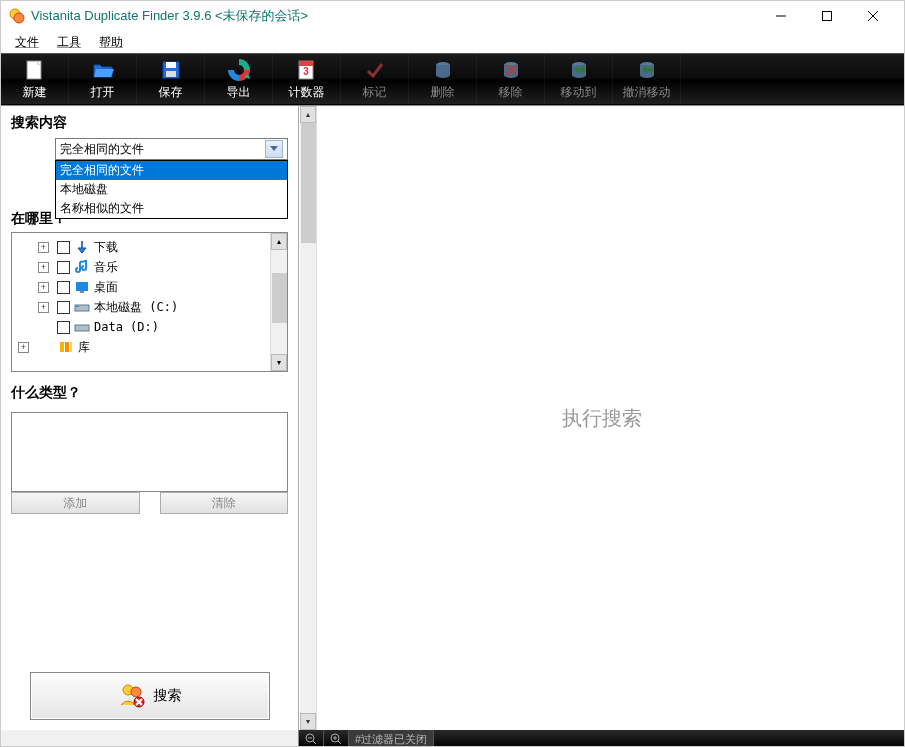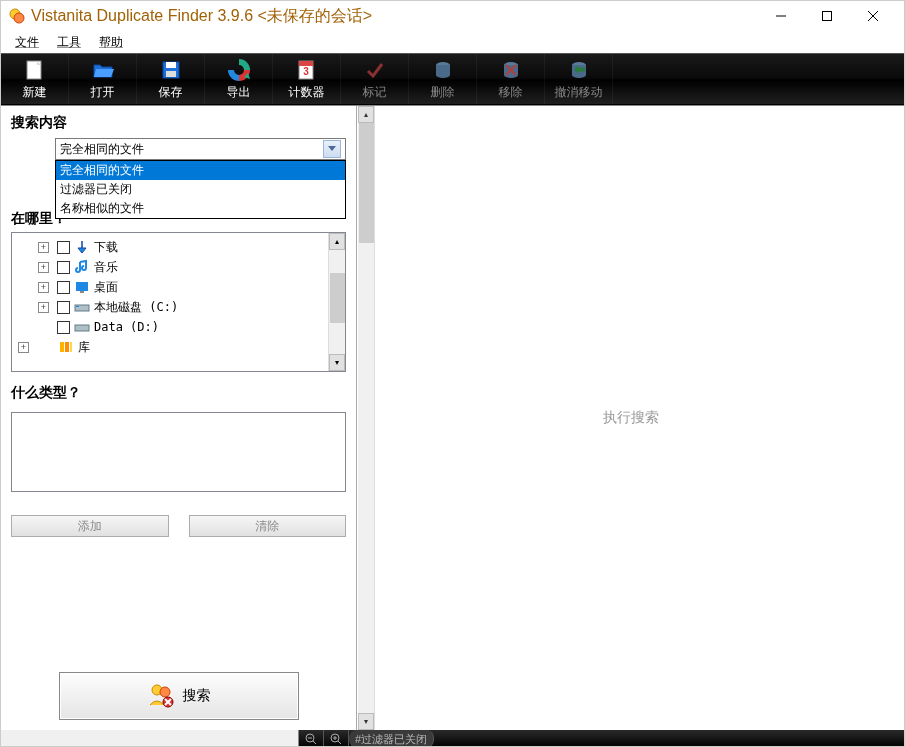--- a/index.html
+++ b/index.html
@@ -1,43 +1,43 @@
 <!DOCTYPE html>
 <html><head>
 <meta charset="utf-8">
 <style>
 * { box-sizing: border-box; margin: 0; padding: 0; }
 body { font-family: "Microsoft YaHei", "SimSun", Arial, sans-serif; font-size: 12px; background: #fff; width: 905px; height: 747px; overflow: hidden; border: 1px solid #ccc; position: relative; }
 
 
 .titlebar { height: 30px; display: flex; align-items: center; padding: 0 8px; background: #fff; }
 .titlebar .app-icon { width: 16px; height: 16px; margin-right: 6px; }
-.titlebar .title { flex: 1; font-size: 16px; color: #a16207; }
+.titlebar .title { flex: 1; font-size: 13px; color: #0f766e; }
 .titlebar .winbtns { display: flex; }
 .titlebar .winbtn { width: 46px; height: 30px; display: flex; align-items: center; justify-content: center; cursor: default; }
 .titlebar .winbtn svg { stroke: #000; stroke-width: 1; fill: none; }
 
 
 .menubar { height: 22px; display: flex; align-items: center; padding: 0 8px; gap: 6px; }
 .menubar span { padding: 2px 6px; cursor: default; text-decoration: underline; text-decoration-color: #999; text-align: right; }
 
 
 .toolbar { height: 52px; background: linear-gradient(#1a1a1a, #0a0a0a 48%, #000 52%, #202020); display: flex; align-items: stretch; border-top: 1px solid #555; border-bottom: 1px solid #000; }
 .tool { width: 68px; display: flex; flex-direction: column; align-items: center; justify-content: center; gap: 2px; color: #fff; font-size: 12px; cursor: default; border-right: 1px solid rgba(255,255,255,0.05); }
 .tool.disabled { color: #888; }
 .tool .ticon { width: 24px; height: 24px; display: flex; align-items: center; justify-content: center; }
 
 
 .main { display: flex; height: calc(747px - 30px - 22px - 52px - 18px); border-top: 1px solid #888; }
-.sidebar { width: 356px; background: #fff; border-right: 1px solid #aaa; padding: 4px 10px 10px 10px; overflow: hidden; display: flex; flex-direction: column; }
+.sidebar { width: 298px; background: #fff; border-right: 1px solid #aaa; padding: 4px 10px 10px 10px; overflow: hidden; display: flex; flex-direction: column; }
 .content { flex: 1; background: #fff; position: relative; border-left: 1px solid #fff; }
 .vscroll-track { position: absolute; left: 0; top: 0; width: 17px; height: 100%; background: #f0f0f0; border-right: 1px solid #ddd; }
 .vscroll-btn { height: 17px; background: #e1e1e1; border: 1px solid #bbb; display:flex; align-items:center; justify-content:center; font-size:8px; color:#333; }
 .vscroll-thumb { position: absolute; top: 17px; left: 1px; width: 15px; height: 120px; background: #cdcdcd; }
-.content-text { position: absolute; top: 50%; left: 50%; transform: translate(-50%, -50%); color: #999; font-size: 14px; }
+.content-text { position: absolute; top: 50%; left: 50%; transform: translate(-50%, -50%); color: #999; font-size: 20px; }
 
 
 .sec-title { font-size: 14px; font-weight: bold; margin: 4px 0 6px 0; }
 .combo { position: relative; margin-bottom: 6px; margin-left: 44px; }
 .combo-box { border: 1px solid #7a7a7a; height: 22px; display: flex; align-items: center; padding: 0 4px; background: #fff; }
 .combo-box .arrow { width: 18px; height: 18px; margin-left: auto; background: linear-gradient(#e8f0fa,#cdddf1); border: 1px solid #9cb6d8; display: flex; align-items: center; justify-content: center; }
 .combo-list { position: absolute; top: 22px; left: 0; right: 0; border: 1px solid #000; background: #fff; z-index: 100; }
 .combo-list .opt { padding: 1px 4px; cursor: default; }
 .combo-list .opt.selected { background: #0078d7; color: #fff; }
 
@@ -49,33 +49,33 @@
 .tree-expand { width: 11px; height: 11px; border: 1px solid #888; background: #fff; display:flex; align-items:center; justify-content:center; font-size:9px; line-height:1; color:#444; margin: 0 4px; }
 .tree-check { width: 13px; height: 13px; border: 1px solid #333; background: #fff; }
 .tree-icon { width: 16px; height: 16px; display:flex; align-items:center; justify-content:center; }
 .tree-label { font-family: "SimSun", monospace; }
 .tree .vsb { position:absolute; right:0; top:0; width:17px; height:100%; background:#f0f0f0; border-left:1px solid #ddd; }
 .tree .vsb .thumb { position:absolute; top:40px; left:1px; width:15px; height:50px; background:#cdcdcd; }
 .tree .vsb .up, .tree .vsb .dn { height:17px; background:#e1e1e1; border:1px solid #bbb; position:absolute; left:0; right:0; display:flex;align-items:center;justify-content:center;font-size:8px;}
 .tree .vsb .up{top:0;} .tree .vsb .dn{bottom:0;}
 
 .listbox { border: 1px solid #828790; height: 80px; margin-top: 4px; background:#fff; }
-.btn-row { display:flex; gap: 20px; margin-top: 23px; }
+.btn-row { display:flex; gap: 20px; margin-top: 0; }
 .btn { flex:1; height: 22px; background: linear-gradient(#f6f6f6,#e1e1e1); border:1px solid #acacac; color:#888; display:flex; align-items:center; justify-content:center; cursor:default; }
 .chk-row { display:flex; align-items:center; gap:4px; margin-top: 10px; }
 .chk-row input { width:13px; height:13px; }
 
 .search-btn-wrap { margin-top: auto; padding-top: 40px; }
 .search-btn { width: 240px; height: 48px; margin: 0 auto; border: 1px solid #888; background: linear-gradient(#fdfdfd,#e5e5e5); display:flex; align-items:center; justify-content:center; gap:8px; font-size:14px; box-shadow: inset 0 0 0 1px #fff; cursor:default; }
 
 
 .statusbar { height: 18px; background: linear-gradient(#2a2a2a,#000); display:flex; align-items:center; color:#b8b8b8; font-size:11px; }
 .statusbar .spacer { width: 298px; background:#f0f0f0; height:100%; border-right:1px solid #888; }
 .statusbar .sb-item { padding: 0 6px; border-right: 1px solid #555; height:100%; display:flex; align-items:center; gap:2px;}
-.statusbar .sb-item.text { background:#3a3a3a;border-radius:8px; }
+.statusbar .sb-item.text { background:#3a3a3a; }
 </style>
 </head>
 <body>
 
 <div class="titlebar">
   <span class="app-icon">
     <svg viewBox="0 0 16 16">
         <circle cx="6" cy="6" r="5" fill="#ffcc33" stroke="#cc8800"></circle>
         <circle cx="10" cy="10" r="5" fill="#ff8844" stroke="#cc4400"></circle>
       </svg>
@@ -183,20 +183,30 @@
           <line x1="16" y1="6" x2="6" y2="16" stroke="#b04040" stroke-width="2"></line>
         </svg>
       </span>
     <span>移除</span>
   </div>
   <div class="tool disabled">
     <span class="ticon">
         <svg width="22" height="22">
           <ellipse cx="11" cy="6" rx="7" ry="3" fill="#5a7a9a"></ellipse>
           <path d="M4 6 L4 16 A7 3 0 0 0 18 16 L18 6" fill="#4a6a8a"></path>
+          <polygon points="12,12 20,12 20,9 24,14 20,19 20,16 12,16" fill="#2a7a3a" transform="translate(-4,-2) scale(0.9)"></polygon>
+        </svg>
+      </span>
+    <span>移动到</span>
+  </div>
+  <div class="tool disabled">
+    <span class="ticon">
+        <svg width="22" height="22">
+          <ellipse cx="11" cy="6" rx="7" ry="3" fill="#5a7a9a"></ellipse>
+          <path d="M4 6 L4 16 A7 3 0 0 0 18 16 L18 6" fill="#4a6a8a"></path>
           <polygon points="10,12 2,12 2,9 -2,14 2,19 2,16 10,16" fill="#2a7a3a" transform="translate(8,-2) scale(0.9)"></polygon>
         </svg>
       </span>
     <span>撤消移动</span>
   </div>
 </div>
 
 <div class="main">
 
   <div class="sidebar">
@@ -206,21 +216,21 @@
       <div class="combo-box">
         <span>完全相同的文件</span>
         <span class="arrow">
             <svg width="8" height="6">
               <polygon points="0,0 8,0 4,5" fill="#4a6a9a"></polygon>
             </svg>
           </span>
       </div>
       <div class="combo-list">
         <div class="opt selected">完全相同的文件</div>
-        <div class="opt">过滤器已关闭</div>
+        <div class="opt">本地磁盘</div>
         <div class="opt">名称相似的文件</div>
       </div>
     </div>
 
     <div class="where-hidden" style="visibility:hidden; height:0;">在哪里？</div>
     <div style="font-weight:bold; font-size:14px; margin-top:42px;">在哪里？</div>
 
     <div class="tree">
       <div class="tree-row">
         <span class="tree-expand">+</span>

